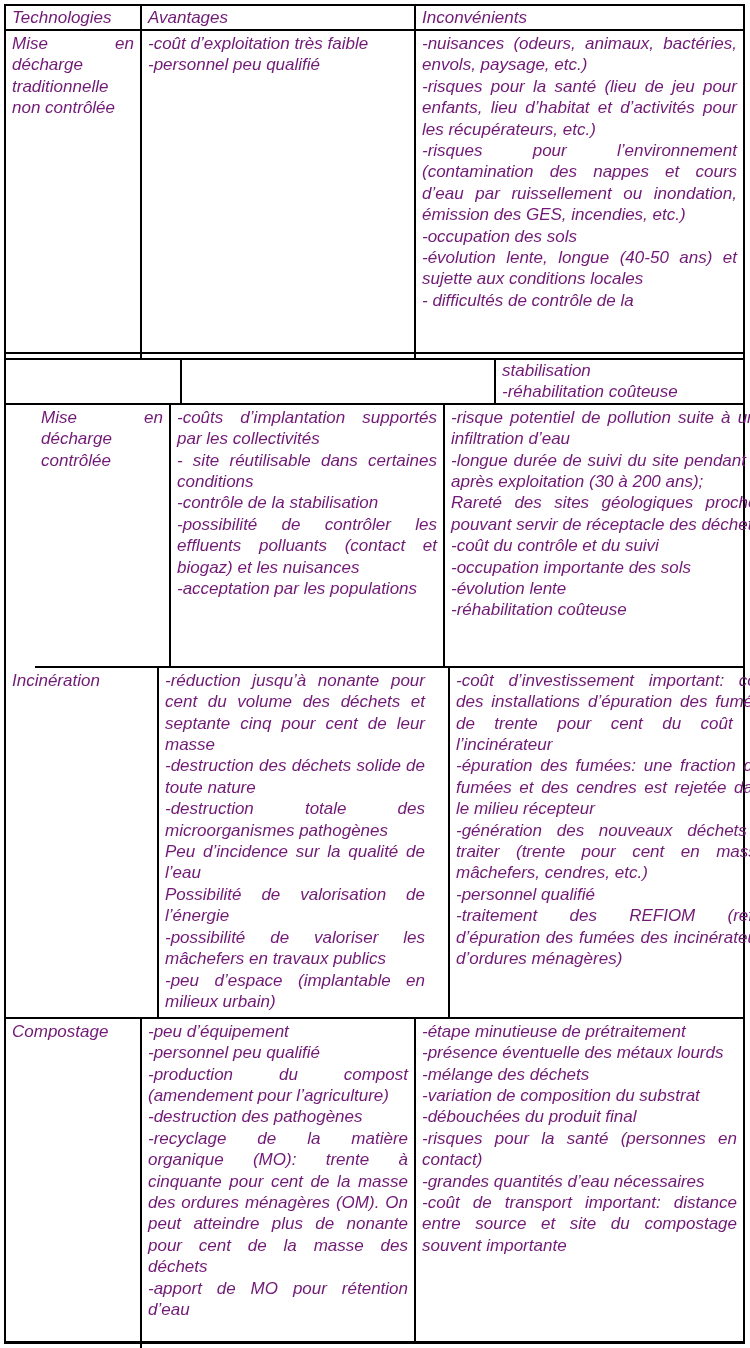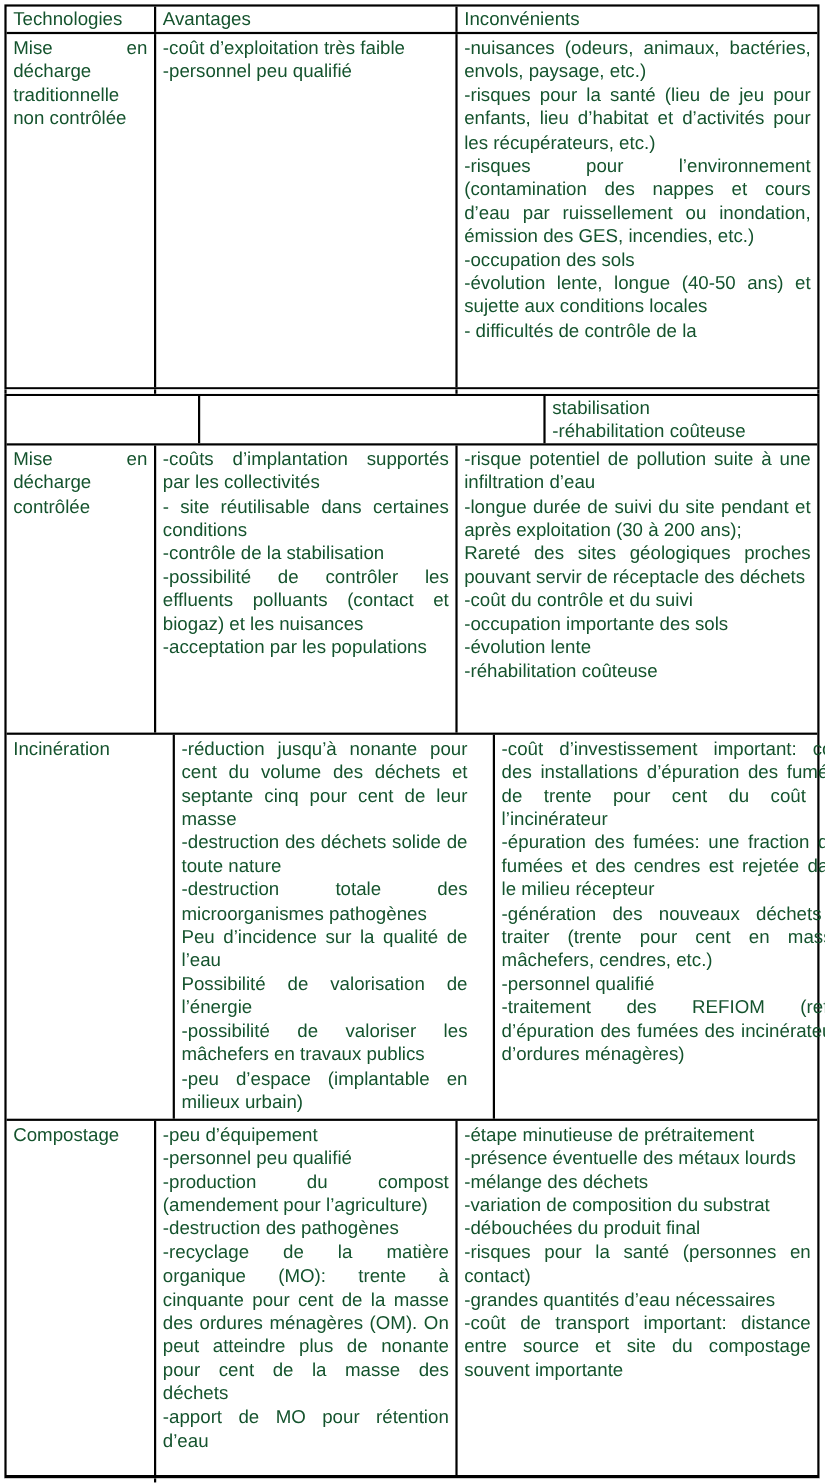--- a/index.html
+++ b/index.html
@@ -2,21 +2,22 @@
 <html><head>
 <meta charset="utf-8">
 <style>
   html,body { margin:0; padding:0; background:#ffffff; }
   .page {
     position:relative;
     width:750px; height:1348px;
     background:#ffffff;
     overflow:hidden;
     font-family:"Liberation Sans", sans-serif;
-    color:#14532d;
+    color:#701a75;
+    font-style:italic;
   }
   .tablewrap { position:absolute; left:4px; top:4px; width:741px; }
 
   .seg { border-left:2px solid #000; border-right:2px solid #000; }
   .seg-a { border-top:2px solid #000; border-bottom:2px solid #000; }
   .seg-b { border-top:2px solid #000; border-bottom:3px solid #000; }
 
   .row { display:grid; grid-template-columns:134px 274px 329px; }
   .row.bordered { border-bottom:2px solid #000; }
 
@@ -30,21 +31,21 @@
   .cell.c2, .cell.c3 { border-left:2px solid #000; }
   .cell .item { text-align:justify; }
   .cell.tech { text-align:justify; }
 
   .row.header-row { min-height:23px; }
   .row.header-row .cell { padding-top:1px; text-align:left; font-size:17px; }
 
   .row.r-trad { min-height:321px; }
   .row.r-cont { min-height:39px;gap:40px; }
   .row.r-cont .cell { padding-top:0; }
-  .row.r-ctrl { min-height:261px; }
+  .row.r-ctrl { min-height:261px;margin-left:29px; }
   .row.r-inc  { min-height:349px;gap:17px; }
   .row.r-comp { min-height:322px; }
 
   .pagebreak-gap { position:relative; height:4px; background:#fff; }
   .pagebreak-gap .stub { position:absolute; top:0; width:2px; height:4px; background:#000; }
   .pagebreak-gap .stub.s1 { left:0; }
   .pagebreak-gap .stub.s2 { left:136px; }
   .pagebreak-gap .stub.s3 { left:410px; }
   .pagebreak-gap .stub.s4 { right:0; }
 

